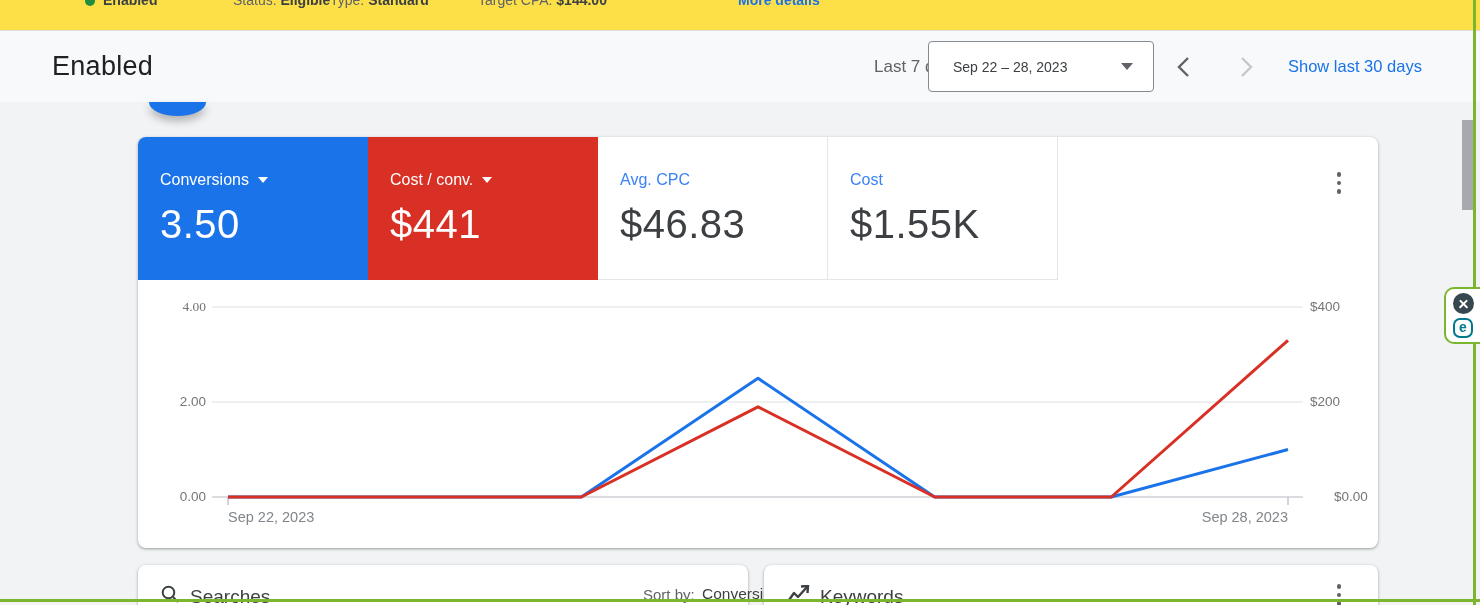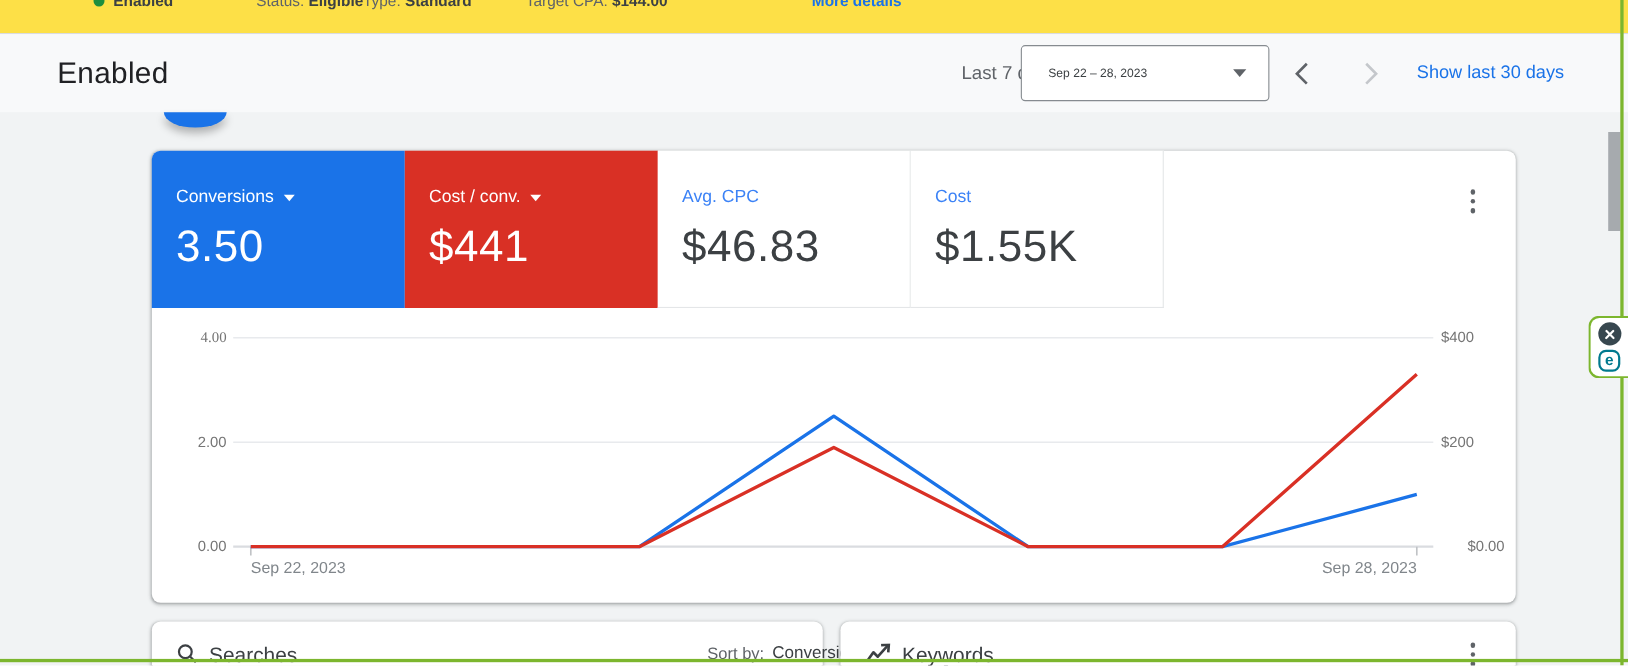--- a/index.html
+++ b/index.html
@@ -20,21 +20,21 @@
   .more-details { color:#1a73e8; font-weight:bold; cursor:pointer; }
   .topdivider { position:absolute; top:30px; left:0; width:1480px; height:1px; background:#dadce0; }
 
   
   .headerband { position:absolute; top:31px; left:0; width:1480px; height:71px; background:#f8f9fa; }
   .page-title { position:absolute; left:52px; top:51px; font-size:27px; font-weight:400; color:#202124; letter-spacing:.3px; }
   .range-label { position:absolute; left:826px; top:57px; font-size:17px; color:#5f6368;margin-left:48px; }
   .datebox { position:absolute; left:928px; top:41px; width:226px; height:51px; background:#fff;
              border:1px solid #868b90; border-radius:4px; display:flex; align-items:center;
              padding:0 20px 0 24px; cursor:pointer; }
-  .datebox .dtxt { font-size:11px; color:#3c4043; }
+  .datebox .dtxt { font-size:14px; color:#3c4043; }
   .tri-down { width:0; height:0; border-left:6px solid transparent; border-right:6px solid transparent;
               border-top:7px solid #5f6368; margin-left:auto; }
   .chev { position:absolute; top:55px; width:22px; height:24px; cursor:pointer; }
   .show-link { position:absolute; left:1288px; top:57px; font-size:16.5px; color:#1a73e8; cursor:pointer; white-space:nowrap; }
   .fab-peek { position:absolute; left:149px; top:102px; width:57px; height:14px; background:#1a73e8;
               border-radius:0 0 29px 29px / 0 0 14px 14px; box-shadow:0 5px 8px rgba(0,0,0,.28); cursor:pointer; }
 
   
   .main-card { position:absolute; left:138px; top:137px; width:1240px; height:411px; background:#fff;
                border-radius:8px; box-shadow:0 1px 2px 0 rgba(60,64,67,.30), 0 1px 3px 1px rgba(60,64,67,.15); }

